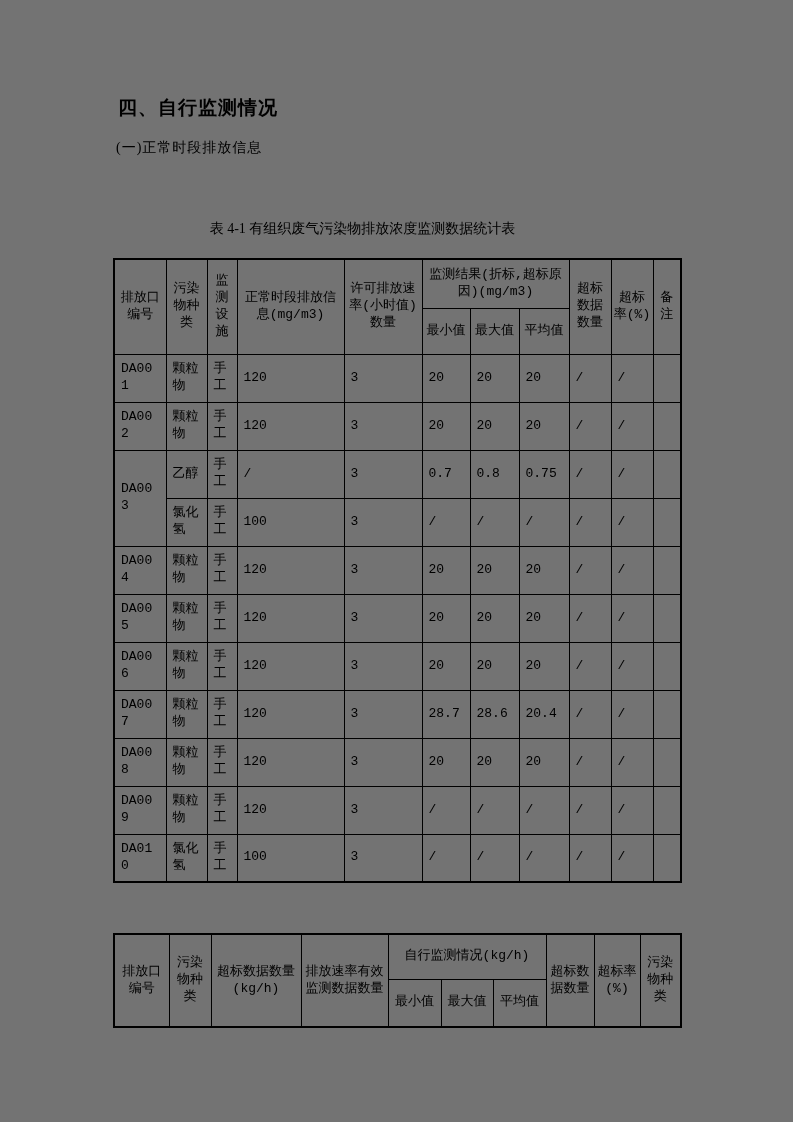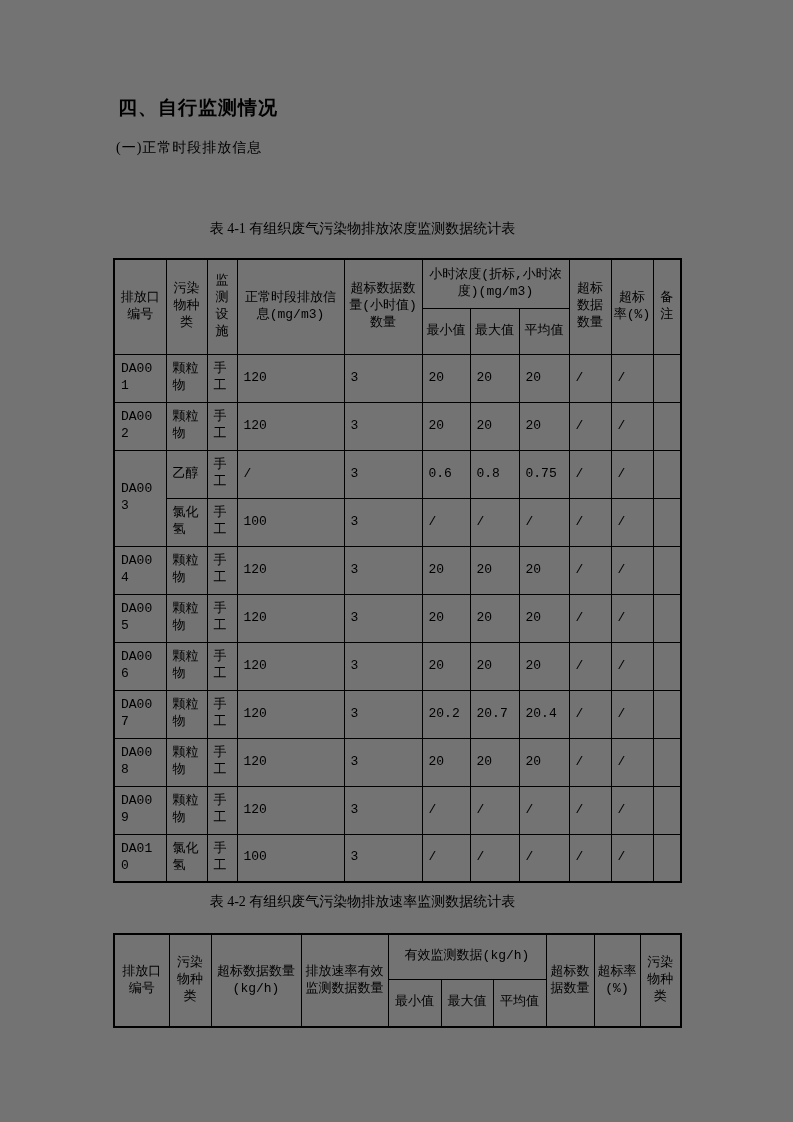--- a/index.html
+++ b/index.html
@@ -95,22 +95,22 @@
         <col style="width:42px">
       <col style="width:42px">
         <col style="width:28px">
     </colgroup>
     <thead>
       <tr class="t1-hr1">
         <th rowspan="2">排放口编号</th>
         <th rowspan="2">污染物种类</th>
         <th rowspan="2">监测设施</th>
         <th rowspan="2">正常时段排放信息(mg/m3)</th>
-        <th rowspan="2">超标数据数量(小时值)数量</th>
-        <th colspan="3">小时浓度(折标,小时浓度)(mg/m3)</th>
+        <th rowspan="2">许可排放速率(小时值)数量</th>
+        <th colspan="3">监测结果(折标,超标原因)(mg/m3)</th>
         <th rowspan="2">超标数据数量</th>
         <th rowspan="2">超标率(%)</th>
         <th rowspan="2">备注</th>
       </tr>
       <tr class="t1-hr2">
         <th>最小值</th>
         <th>最大值</th>
         <th>平均值</th>
       </tr>
     </thead>
@@ -140,21 +140,21 @@
         <td>/</td>
         <td>/</td>
         <td></td>
       </tr>
       <tr class="t1-row">
         <td rowspan="2">DA003</td>
         <td class="c-narrow">乙醇</td>
         <td class="c-narrow">手工</td>
         <td>/</td>
         <td>3</td>
-        <td>0.6</td>
+        <td>0.7</td>
         <td>0.8</td>
         <td>0.75</td>
         <td>/</td>
         <td>/</td>
         <td></td>
       </tr>
       <tr class="t1-row">
         <td class="c-narrow">氯化氢</td>
         <td class="c-narrow">手工</td>
         <td>100</td>
@@ -204,22 +204,22 @@
         <td>/</td>
         <td>/</td>
         <td></td>
       </tr>
       <tr class="t1-row">
         <td>DA007</td>
         <td class="c-narrow">颗粒物</td>
         <td class="c-narrow">手工</td>
         <td>120</td>
         <td>3</td>
-        <td>20.2</td>
-        <td>20.7</td>
+        <td>28.7</td>
+        <td>28.6</td>
         <td>20.4</td>
         <td>/</td>
         <td>/</td>
         <td></td>
       </tr>
       <tr class="t1-row">
         <td>DA008</td>
         <td class="c-narrow">颗粒物</td>
         <td class="c-narrow">手工</td>
         <td>120</td>
@@ -253,42 +253,41 @@
         <td>/</td>
         <td>/</td>
         <td>/</td>
         <td>/</td>
         <td>/</td>
         <td></td>
       </tr>
     </tbody>
   </table>
 
-  <div class="tbl-caption caption-2">表 4-2 有组织废气污染物排放速率监测数据统计表</div>
 
   <table class="doc-table table-2">
     <colgroup>
       <col style="width:55px">
         <col style="width:42px">
         <col style="width:90px">
       <col style="width:87px">
         <col style="width:53px">
         <col style="width:52px">
       <col style="width:53px">
         <col style="width:48px">
         <col style="width:46px">
       <col style="width:41px">
     </colgroup>
     <thead>
       <tr class="t2-hr1">
         <th rowspan="2">排放口编号</th>
         <th rowspan="2">污染物种类</th>
         <th rowspan="2">超标数据数量(kg/h)</th>
         <th rowspan="2">排放速率有效监测数据数量</th>
-        <th colspan="3">有效监测数据(kg/h)</th>
+        <th colspan="3">自行监测情况(kg/h)</th>
         <th rowspan="2">超标数据数量</th>
         <th rowspan="2">超标率(%)</th>
         <th rowspan="2">污染物种类</th>
       </tr>
       <tr class="t2-hr2">
         <th>最小值</th>
         <th>最大值</th>
         <th>平均值</th>
       </tr>
     </thead>

